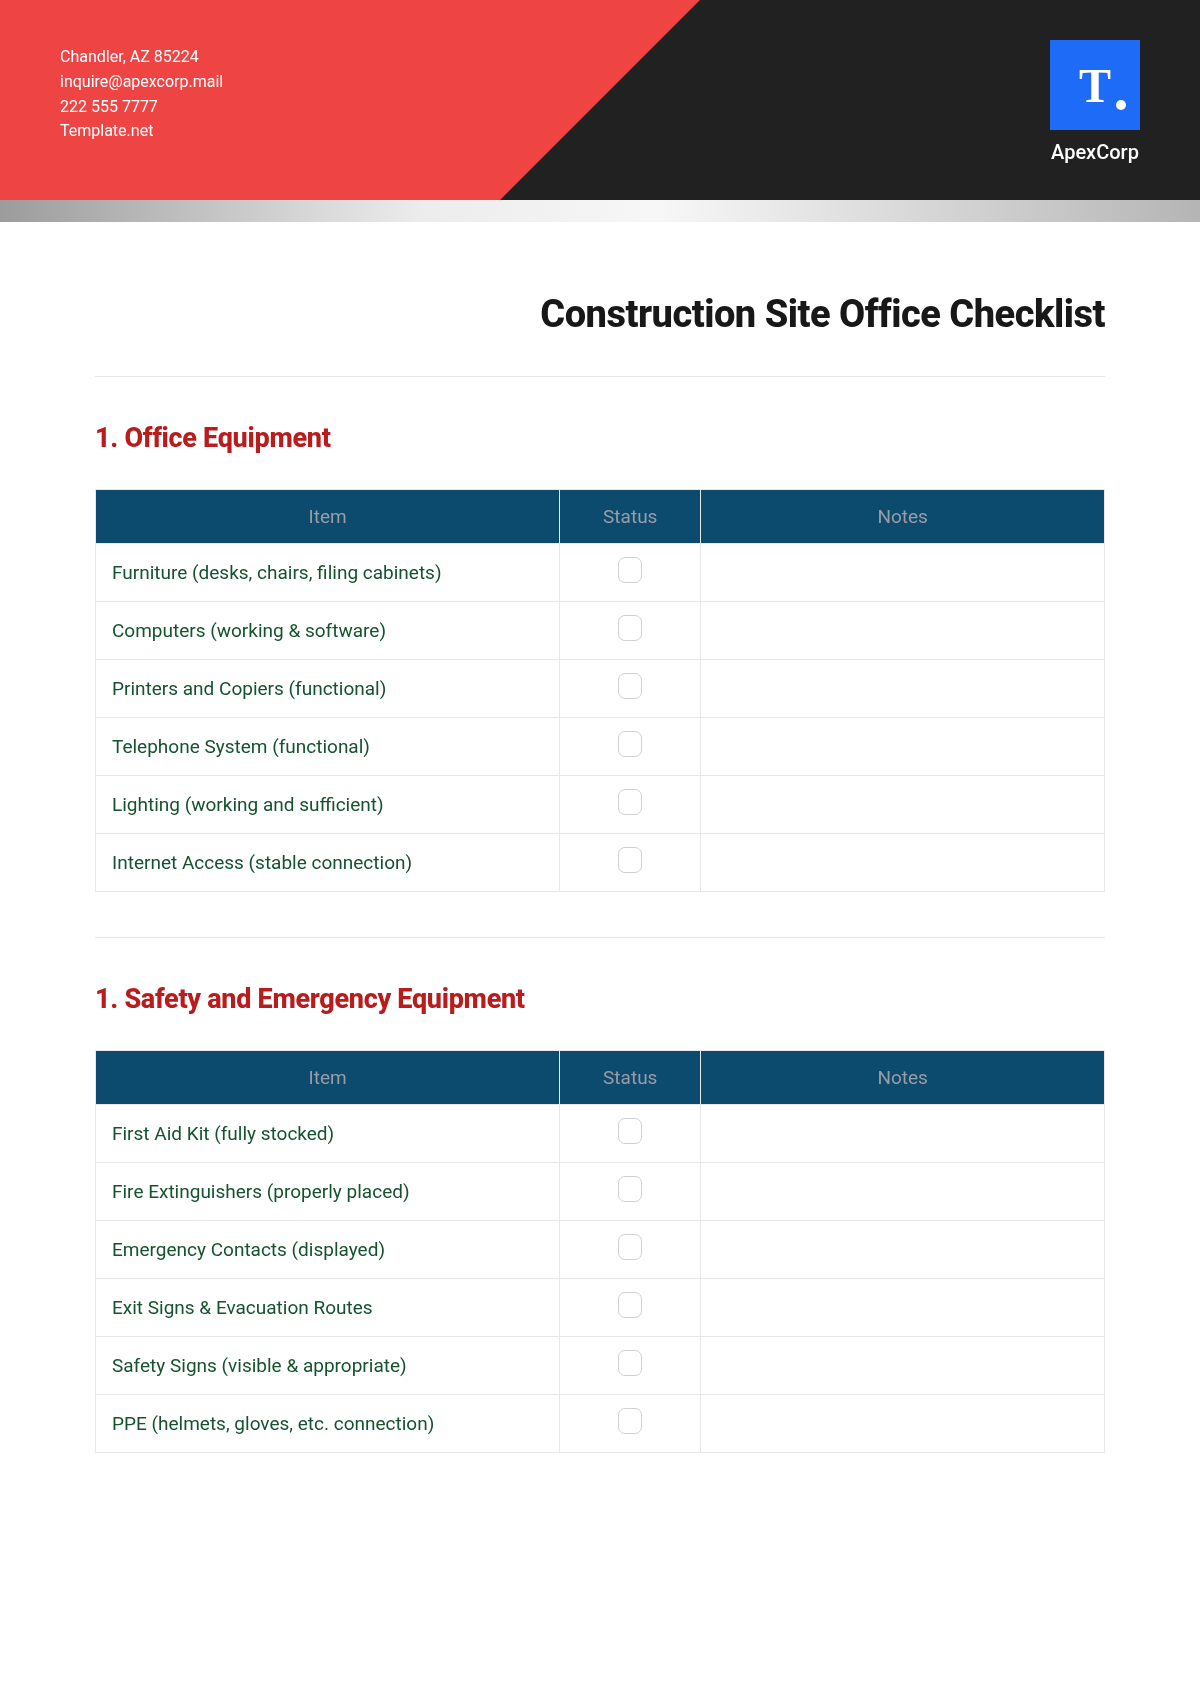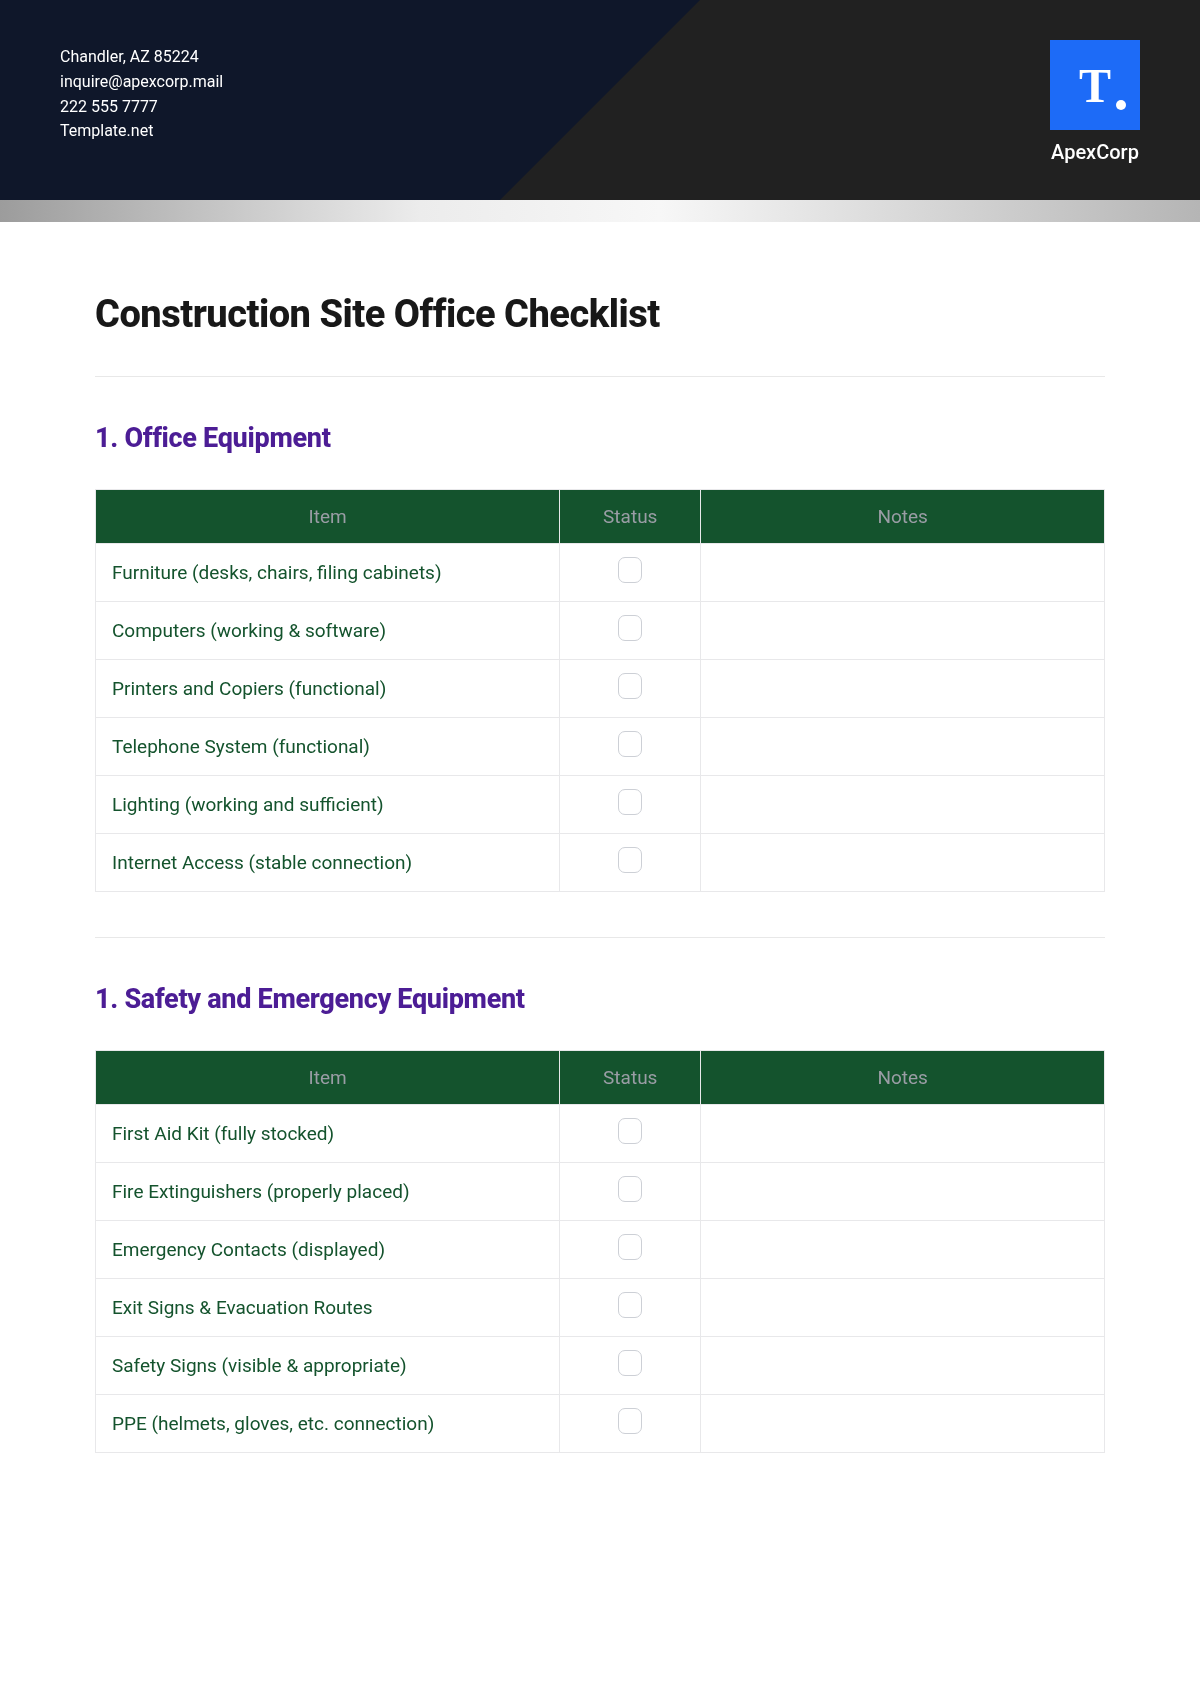--- a/index.html
+++ b/index.html
@@ -7,21 +7,21 @@
     font-family: -apple-system, BlinkMacSystemFont, "Segoe UI", Roboto, Helvetica, Arial, sans-serif;
     background: #fff;
     width: 1200px;
     height: 1696px;
     position: relative;
     overflow: hidden;
   }
   .header {
     position: relative;
     height: 200px;
-    background: #0f172a;
+    background: #ef4444;
     overflow: hidden;
     text-decoration: underline;
   }
   .header-dark {
     position: absolute;
     top: 0;
     right: 0;
     width: 700px;
     height: 200px;
     background: #212121;
@@ -73,43 +73,43 @@
     height: 22px;
     background: linear-gradient(90deg, #9c9c9c 0%, #ececec 35%, #f7f7f7 55%, #b5b5b5 100%);
   }
   .content {
     padding: 70px 95px 0 95px;
   }
   .page-title {
     font-size: 38px;
     font-weight: 800;
     color: #181818;
-    text-align: left;
+    text-align: right;
     margin-bottom: 40px;
     letter-spacing: -0.5px;
   }
   .title-sep {
     height: 1px;
     background: #e8e8e8;
     margin-bottom: 45px;
   }
   .section-heading {
     font-size: 27px;
     font-weight: 800;
-    color: #4c1d95;
+    color: #b91c1c;
     margin-bottom: 35px;
     letter-spacing: -0.3px;
   }
   table {
     width: 100%;
     border-collapse: collapse;
     margin-bottom: 45px;
   }
   thead th {
-    background: #14532d;
+    background: #0c4a6e;
     color: #9a9da5;
     font-weight: 400;
     font-size: 19px;
     padding: 15px 12px;
     text-align: center;
     border: 1px solid #e8e8ea;
   }
   thead th.col-item { width: 46%; }
   thead th.col-status { width: 14%; }
   thead th.col-notes { width: 40%; text-align: center; }

